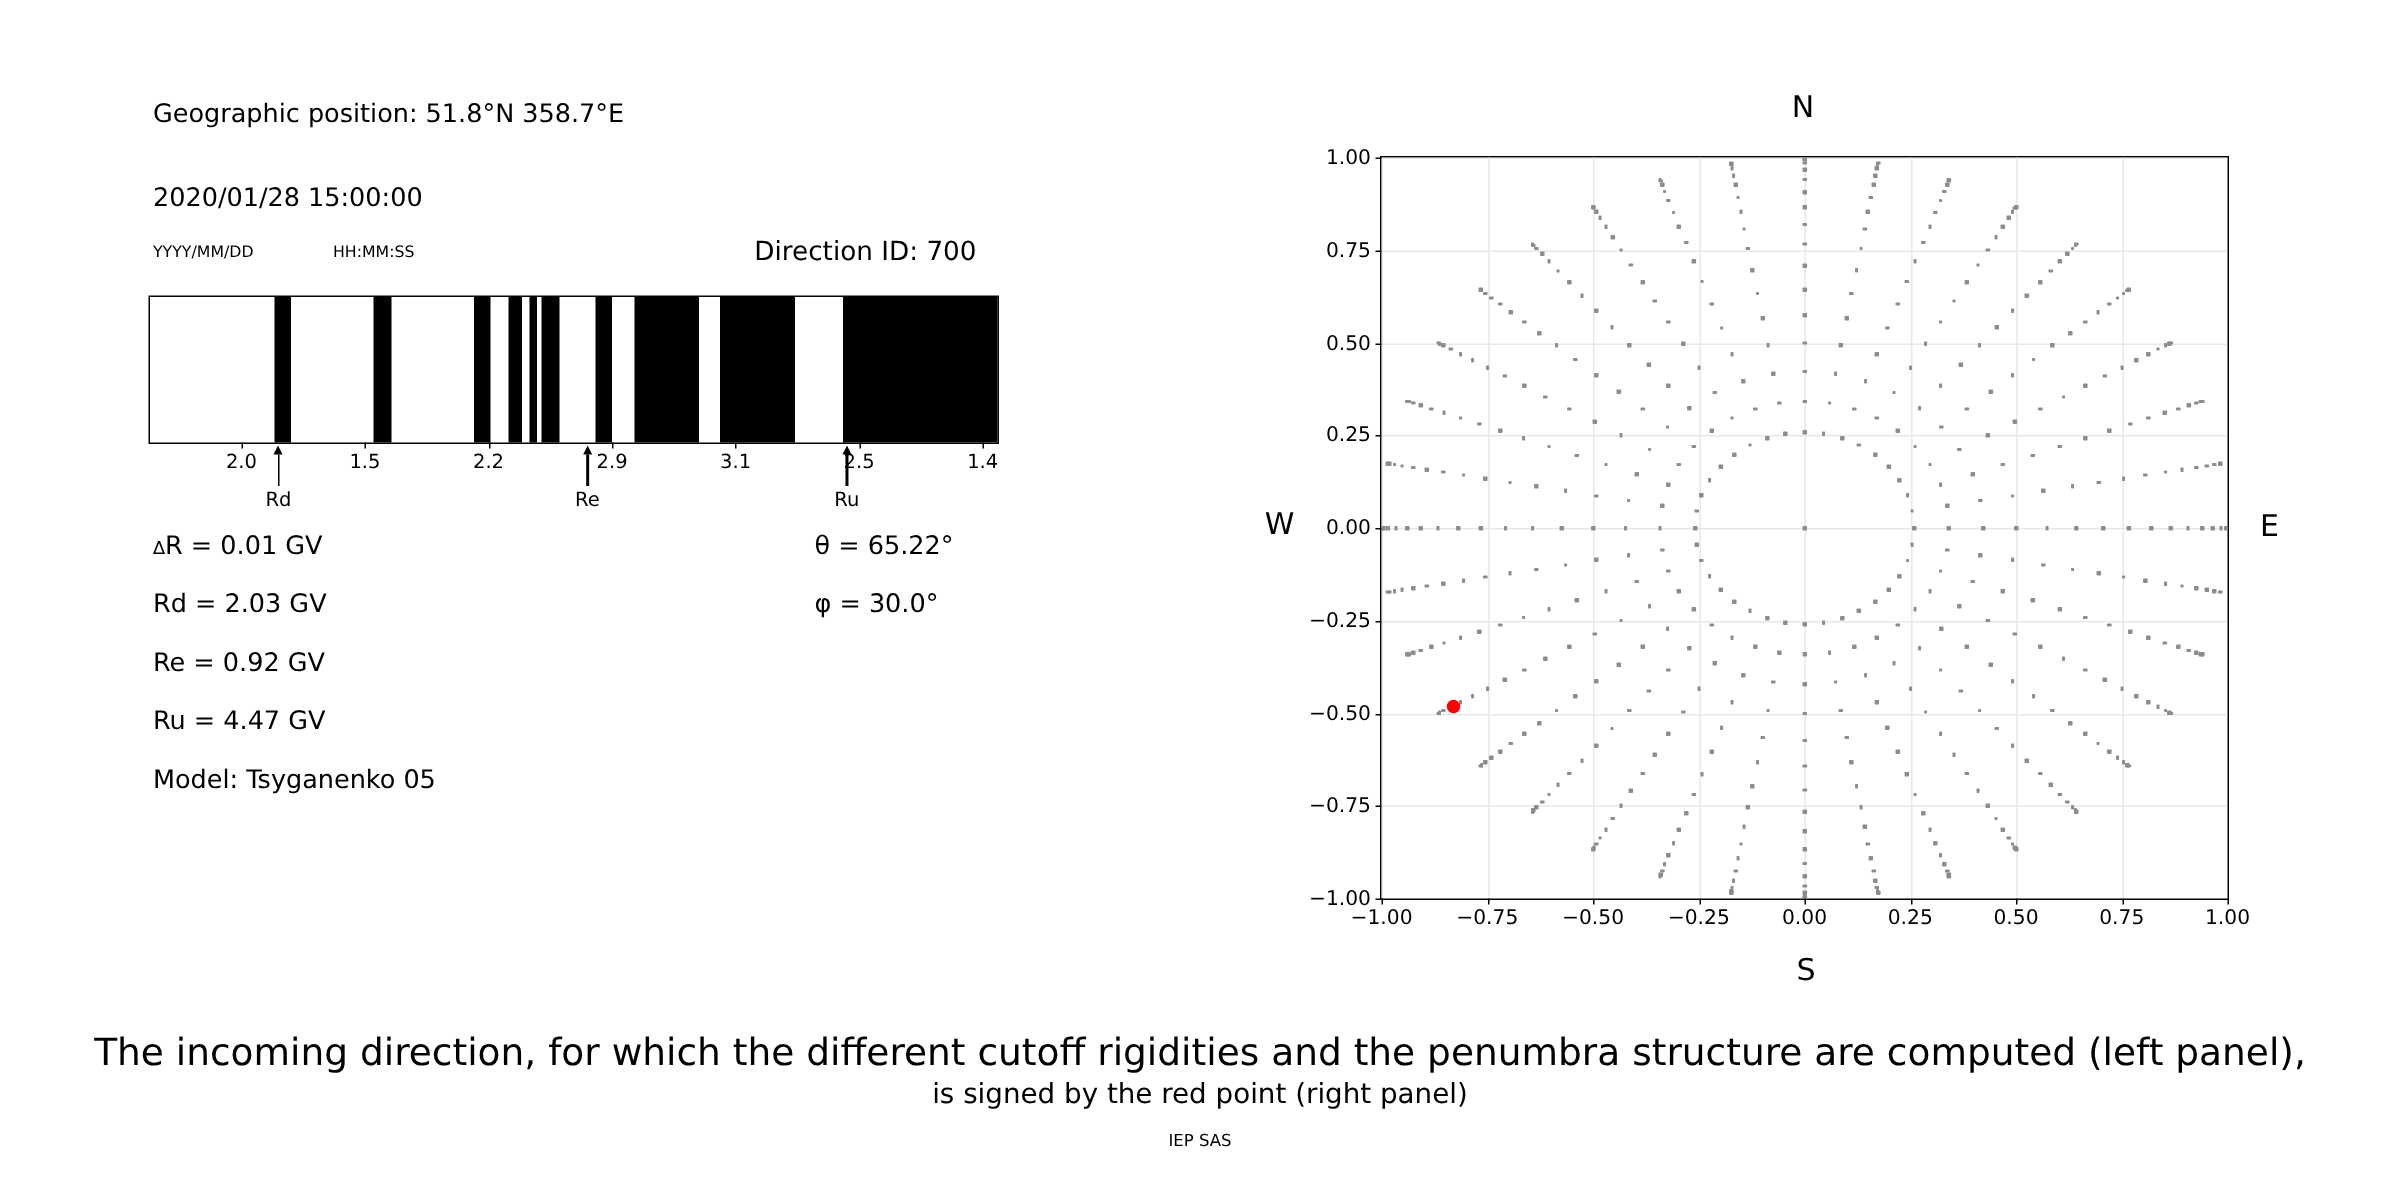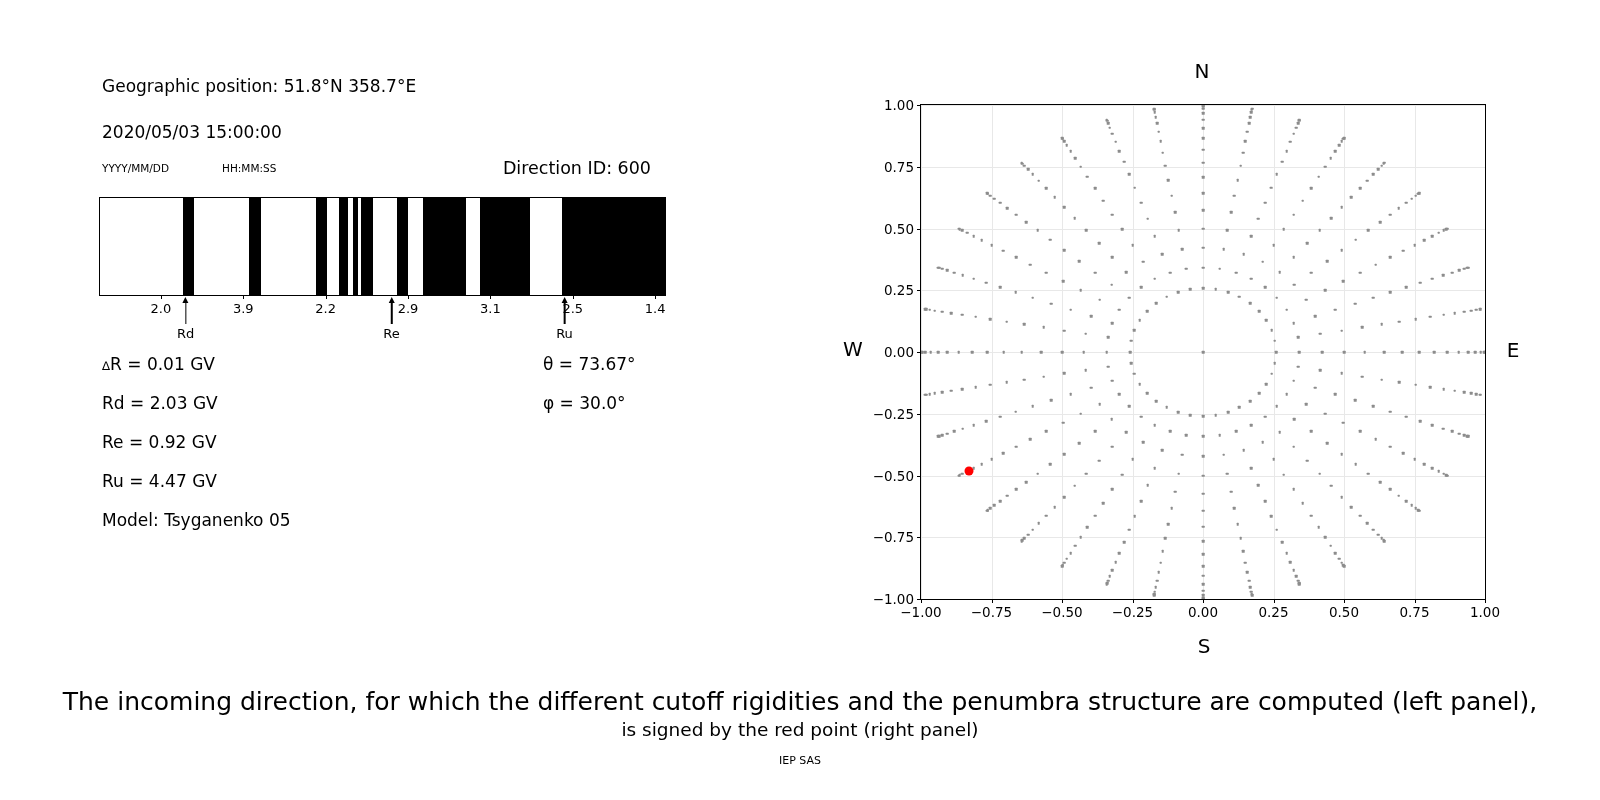--- a/index.html
+++ b/index.html
@@ -37,41 +37,41 @@
   .ylabel{position:absolute;right:calc(100% + 7px);transform:translateY(-50%);font-size:13.5px;white-space:nowrap;}
   .compass{position:absolute;font-size:20px;transform:translate(-50%,-50%);white-space:nowrap;}
 
   .caption{position:absolute;left:6px;width:1588px;text-align:center;white-space:nowrap;}
 </style>
 </head>
 <body>
 
 <div>
 
-  <div class="abs t17" style="left:102px;top:76px;">Geographic position: 51.8°N 358.7°E</div>
-  <div class="abs t17" style="left:102px;top:122px;">2020/05/03 15:00:00</div>
+  <div class="abs t17" style="left:102px;top:66px;">Geographic position: 51.8°N 358.7°E</div>
+  <div class="abs t17" style="left:102px;top:122px;">2020/01/28 15:00:00</div>
   <div class="abs t10" style="left:102px;top:162px;">YYYY/MM/DD</div>
   <div class="abs t10" style="left:222px;top:162px;">HH:MM:SS</div>
-  <div class="abs" style="left:400px;top:158px;width:251px;text-align:right;font-size:17.5px;">Direction ID: 600</div>
+  <div class="abs" style="left:400px;top:158px;width:251px;text-align:right;font-size:17.5px;">Direction ID: 700</div>
 
   <div id="penumbra">
       <div class="pbar" style="left: 14.723%; width: 1.89504%; background: rgb(0, 0, 0);"></div>
       <div class="pbar" style="left: 26.3848%; width: 2.04082%; background: rgb(0, 0, 0);"></div>
       <div class="pbar" style="left: 38.1924%; width: 2.04082%; background: rgb(0, 0, 0);"></div>
       <div class="pbar" style="left: 42.2741%; width: 1.6035%; background: rgb(0, 0, 0);"></div>
       <div class="pbar" style="left: 44.7522%; width: 0.874636%; background: rgb(0, 0, 0);"></div>
       <div class="pbar" style="left: 46.2099%; width: 2.04082%; background: rgb(0, 0, 0);"></div>
       <div class="pbar" style="left: 52.6239%; width: 1.89504%; background: rgb(0, 0, 0);"></div>
       <div class="pbar" style="left: 57.1429%; width: 7.58017%; background: rgb(0, 0, 0);"></div>
       <div class="pbar" style="left: 67.2012%; width: 8.89213%; background: rgb(0, 0, 0);"></div>
       <div class="pbar" style="left: 81.7784%; width: 18.2216%; background: rgb(0, 0, 0);"></div>
       <div class="ptick" style="left: 10.7872%;"></div>
       <div class="pticklabel" style="left: 10.7872%;">2.0</div>
       <div class="ptick" style="left: 25.3644%;"></div>
-      <div class="pticklabel" style="left: 25.3644%;">3.9</div>
+      <div class="pticklabel" style="left: 25.3644%;">1.5</div>
       <div class="ptick" style="left: 39.9417%;"></div>
       <div class="pticklabel" style="left: 39.9417%;">2.2</div>
       <div class="ptick" style="left: 54.519%;"></div>
       <div class="pticklabel" style="left: 54.519%;">2.9</div>
       <div class="ptick" style="left: 69.0962%;"></div>
       <div class="pticklabel" style="left: 69.0962%;">3.1</div>
       <div class="ptick" style="left: 83.6735%;"></div>
       <div class="pticklabel" style="left: 83.6735%;">2.5</div>
       <div class="ptick" style="left: 98.2507%;"></div>
       <div class="pticklabel" style="left: 98.2507%;">1.4</div>
@@ -92,21 +92,21 @@
       </div>
     </div>
 
   <div class="abs t17" style="left:102px;top:354px;">
     <span style="font-size:12px;">∆</span><span>R = 0.01 GV</span>
   </div>
   <div class="abs t17" style="left:102px;top:393px;">Rd = 2.03 GV</div>
   <div class="abs t17" style="left:102px;top:432px;">Re = 0.92 GV</div>
   <div class="abs t17" style="left:102px;top:471px;">Ru = 4.47 GV</div>
   <div class="abs t17" style="left:102px;top:510px;">Model: Tsyganenko 05</div>
-  <div class="abs t17" style="left:543px;top:354px;">θ = 73.67°</div>
+  <div class="abs t17" style="left:543px;top:354px;">θ = 65.22°</div>
   <div class="abs t17" style="left:543px;top:393px;">φ = 30.0°</div>
 
   <div id="dirplot">
     <div id="dotlayer">
         <div class="gline v" style="left: 0%; background: rgb(232, 232, 232);"></div>
         <div class="gline v" style="left: 12.5%; background: rgb(232, 232, 232);"></div>
         <div class="gline v" style="left: 25%; background: rgb(232, 232, 232);"></div>
         <div class="gline v" style="left: 37.5%; background: rgb(232, 232, 232);"></div>
         <div class="gline v" style="left: 50%; background: rgb(232, 232, 232);"></div>
         <div class="gline v" style="left: 62.5%; background: rgb(232, 232, 232);"></div>

